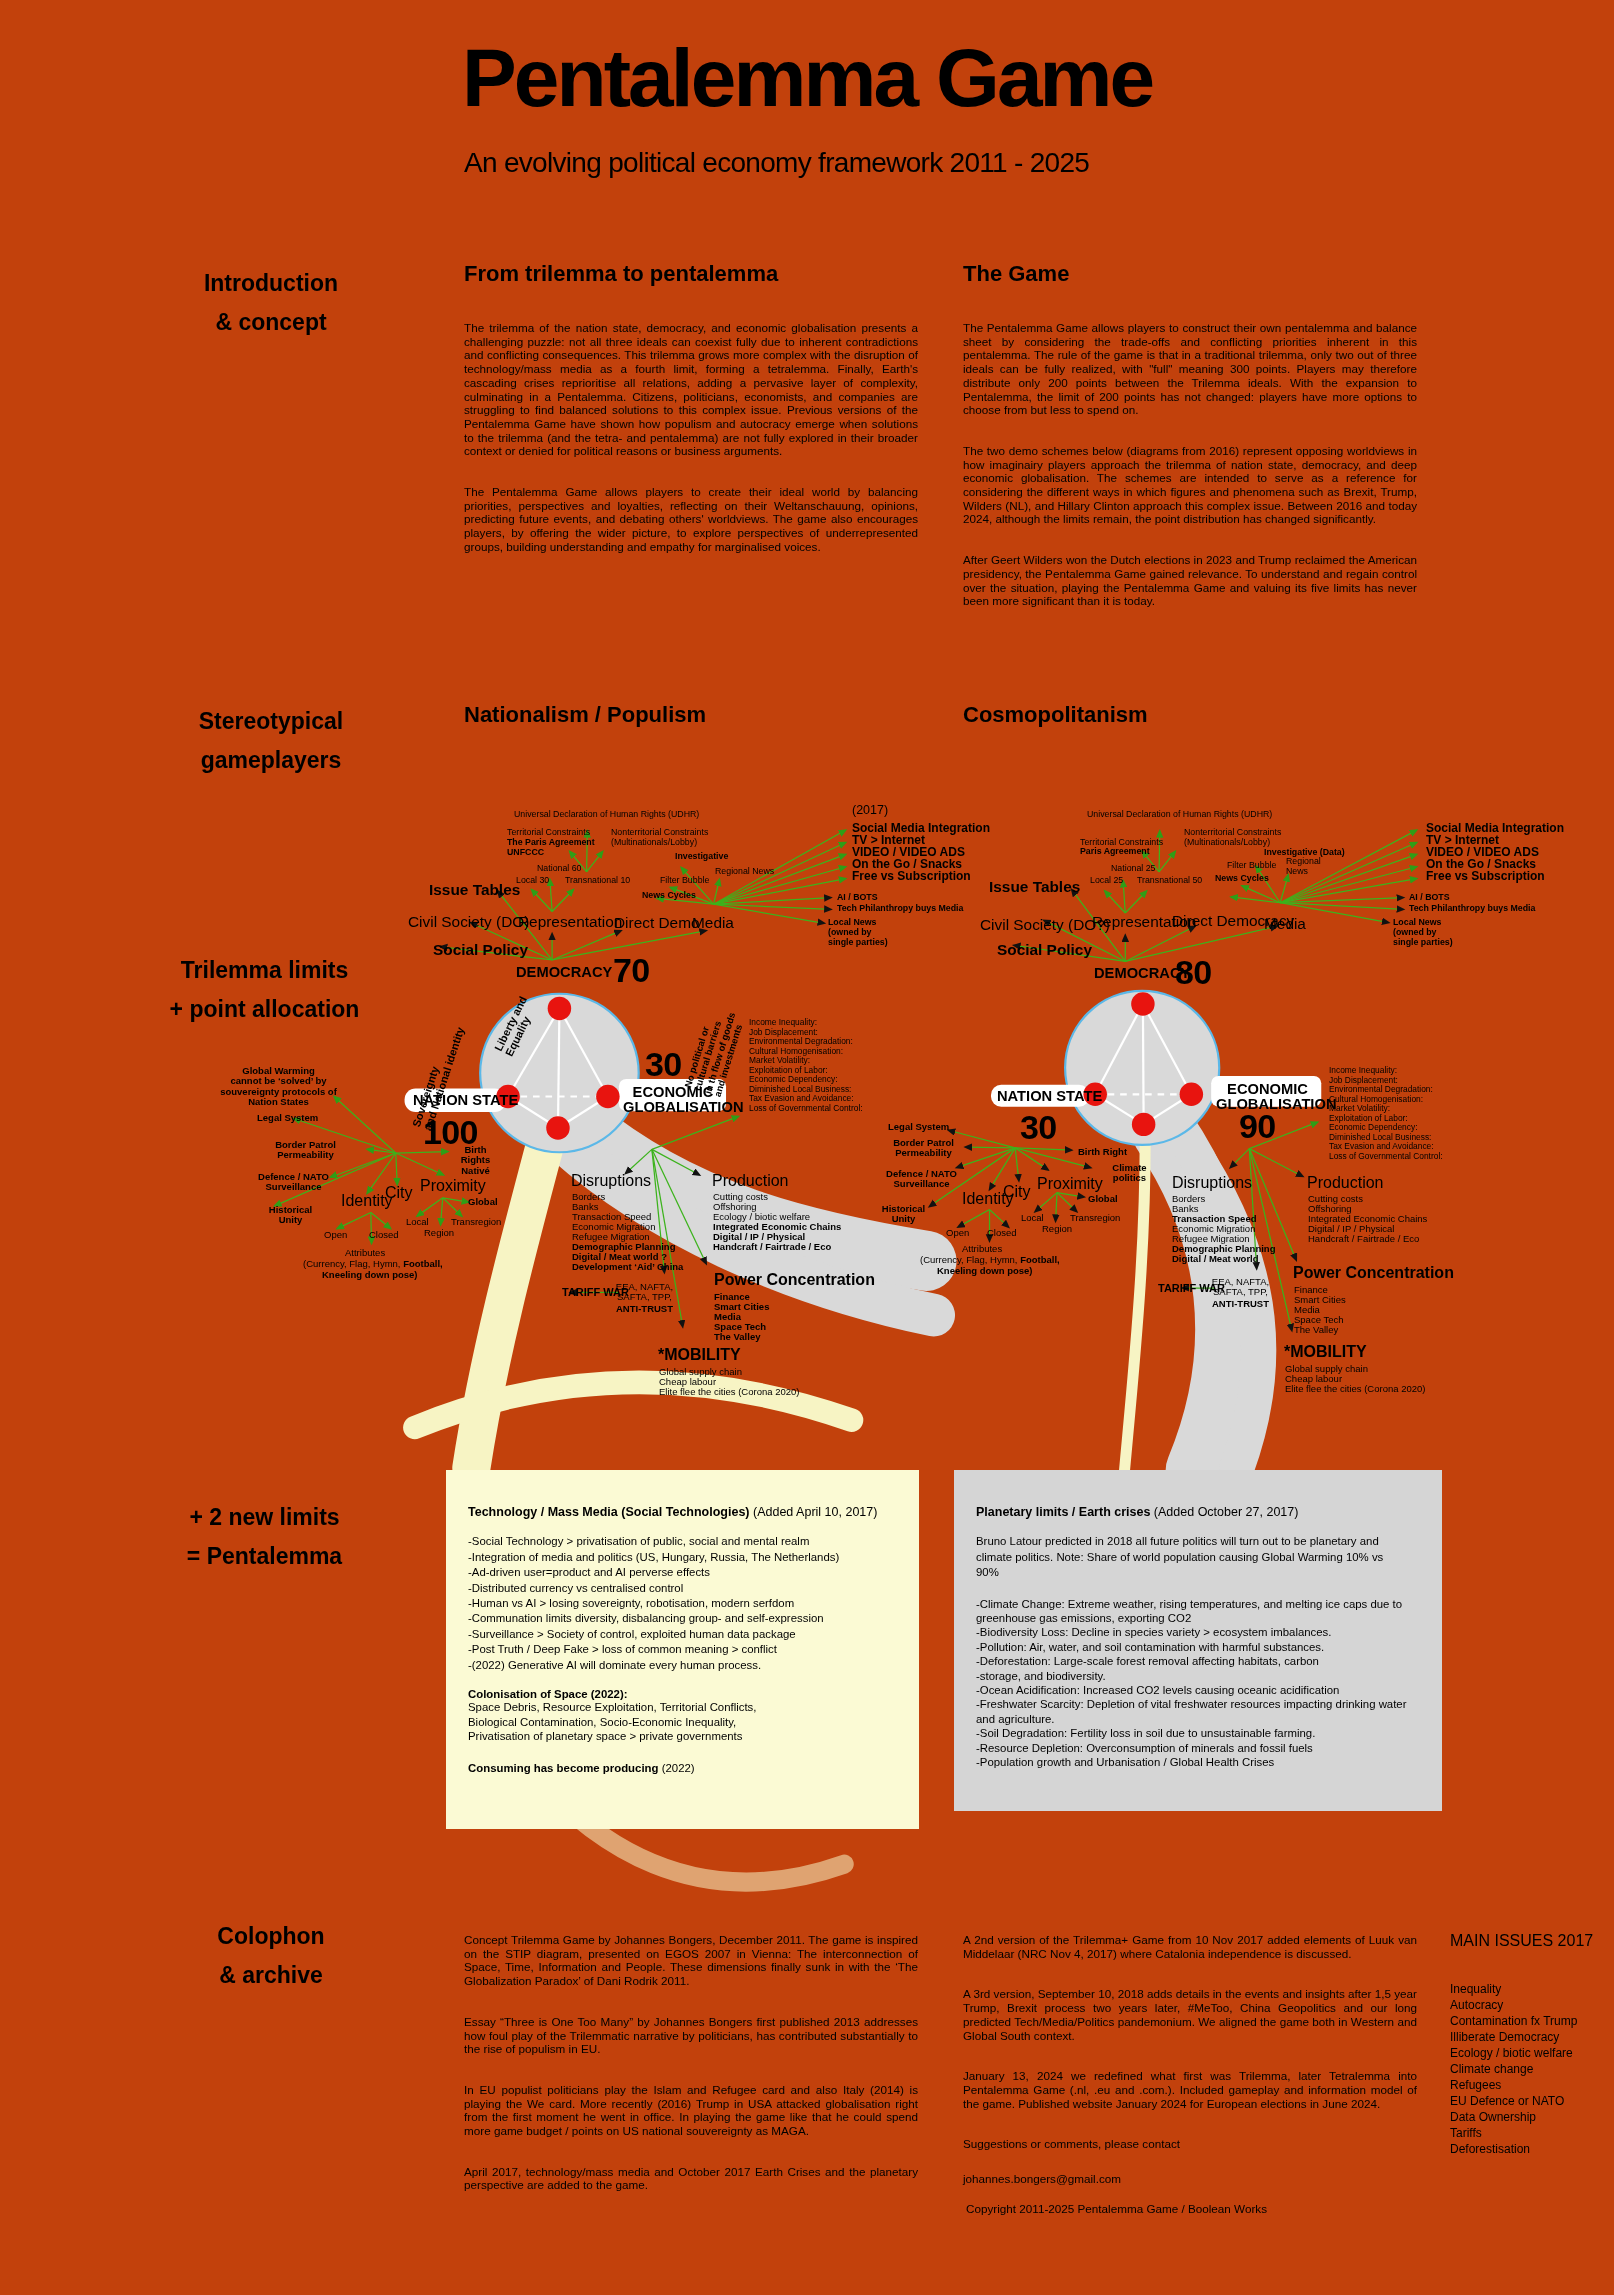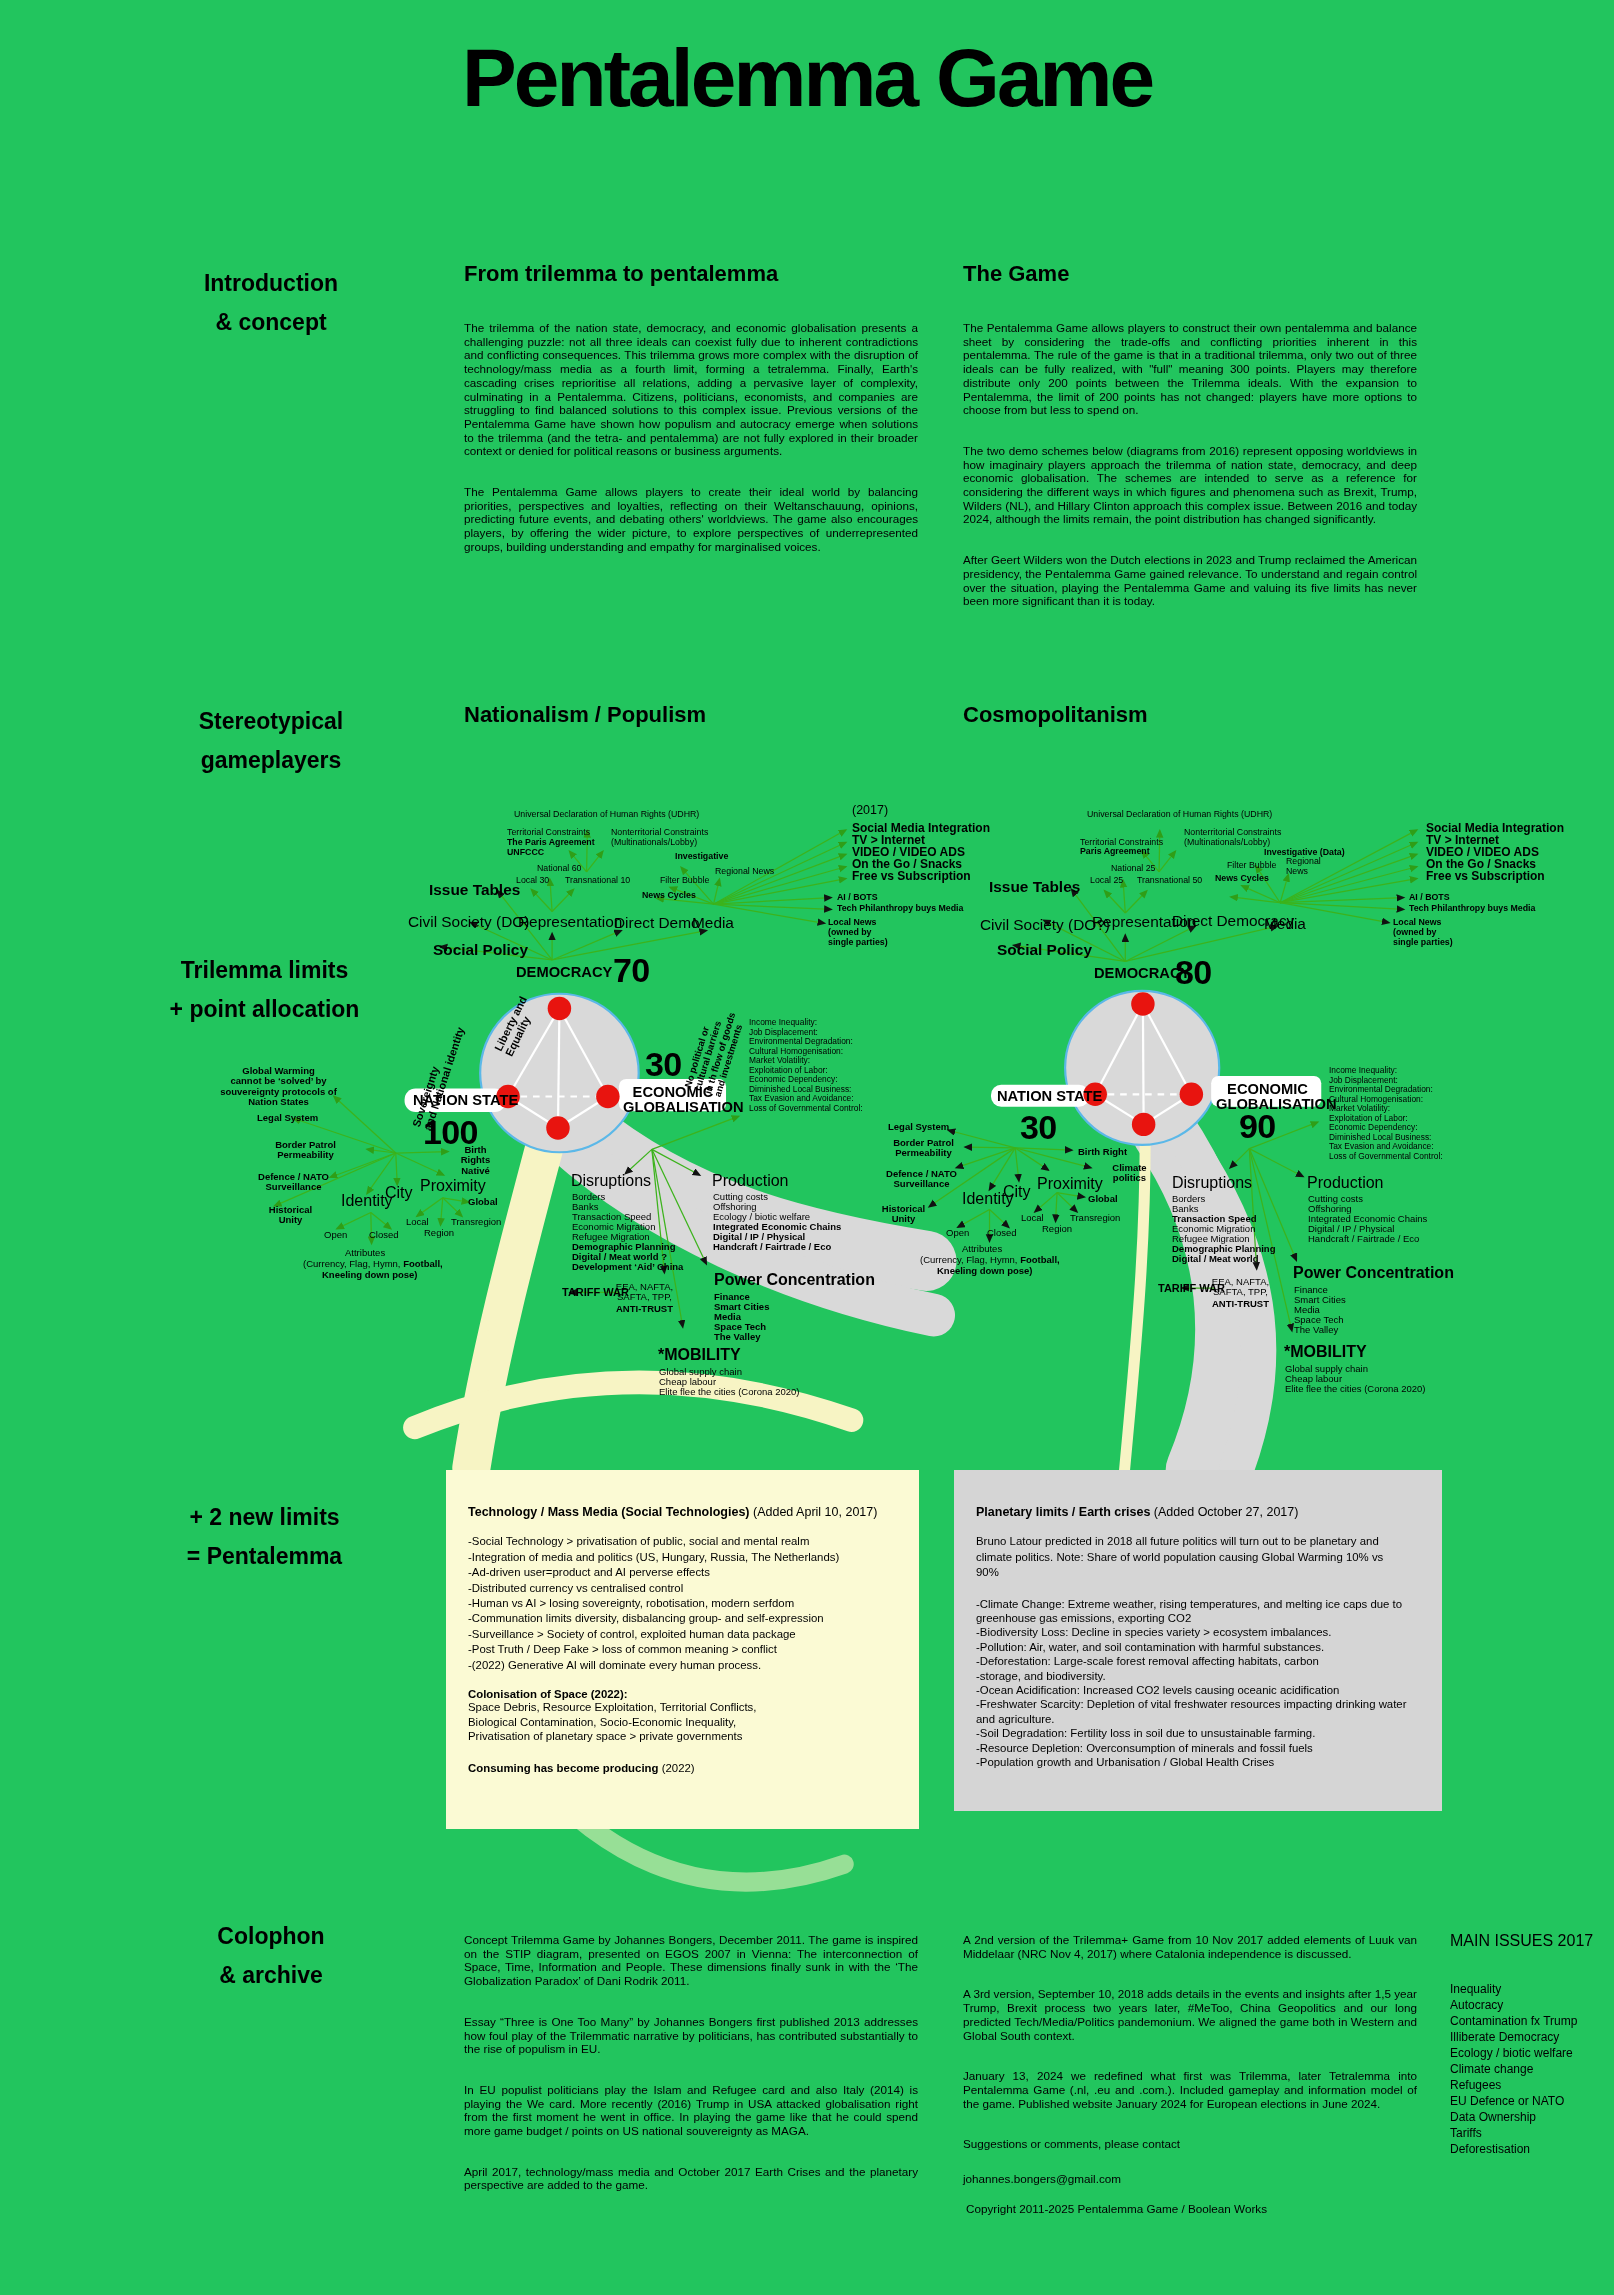--- a/index.html
+++ b/index.html
@@ -1,16 +1,16 @@
 <!DOCTYPE html>
 <html style="font-size:11.7px"><head>
 <meta charset="utf-8">
 <style>
   html,body{margin:0;padding:0;background:#fff;}
-  #poster{position:relative;width:1615px;height:2295px;background:#22c55e;overflow:hidden;
+  #poster{position:relative;width:1615px;height:2295px;background:#c2410c;overflow:hidden;
           font-family:"Liberation Sans",sans-serif;color:#000;}
   svg.layer{position:absolute;left:0;top:0;pointer-events:none;}
   .lbl{position:absolute;white-space:pre-line;color:#000;}
   .nw{white-space:nowrap;}
   .b{font-weight:bold;}
   .ctr{text-align:center;}
   .rt{transform-origin:0 0;}
   .h1{font-size:82px;font-weight:bold;letter-spacing:-2.9px;white-space:nowrap;}
   .sub{font-size:28px;white-space:nowrap;letter-spacing:-0.7px;}
   .side{font-size:23px;font-weight:bold;line-height:39px;text-align:center;white-space:pre-line;}
@@ -208,20 +208,21 @@
         <line x1="1744" y1="1230" x2="1930" y2="1148"></line>
         <line x1="1744" y1="1230" x2="1930" y2="1164"></line>
         <line x1="1744" y1="1230" x2="1930" y2="1181"></line>
         <line x1="1744" y1="1230" x2="1930" y2="1197"></line>
         <line x1="1702" y1="1565" x2="1795" y2="1529"></line>
       </g>
     </g>
   </svg>
 
   <div class="lbl h1" style="left:462px;top:31px;">Pentalemma Game</div>
+  <div class="lbl sub" style="left:464px;top:147px;">An evolving political economy framework 2011 - 2025</div>
 
   <div class="lbl side" style="left:161px;top:264px;width:220px;">Introduction
 &amp; concept</div>
   <div class="lbl side" style="left:161px;top:702px;width:220px;">Stereotypical
 gameplayers</div>
   <div class="lbl side" style="left:147px;top:951px;width:235px;">Trilemma limits
 + point allocation</div>
   <div class="lbl side" style="left:147px;top:1498px;width:235px;">+ 2 new limits
 = Pentalemma</div>
   <div class="lbl side" style="left:161px;top:1917px;width:220px;">Colophon

